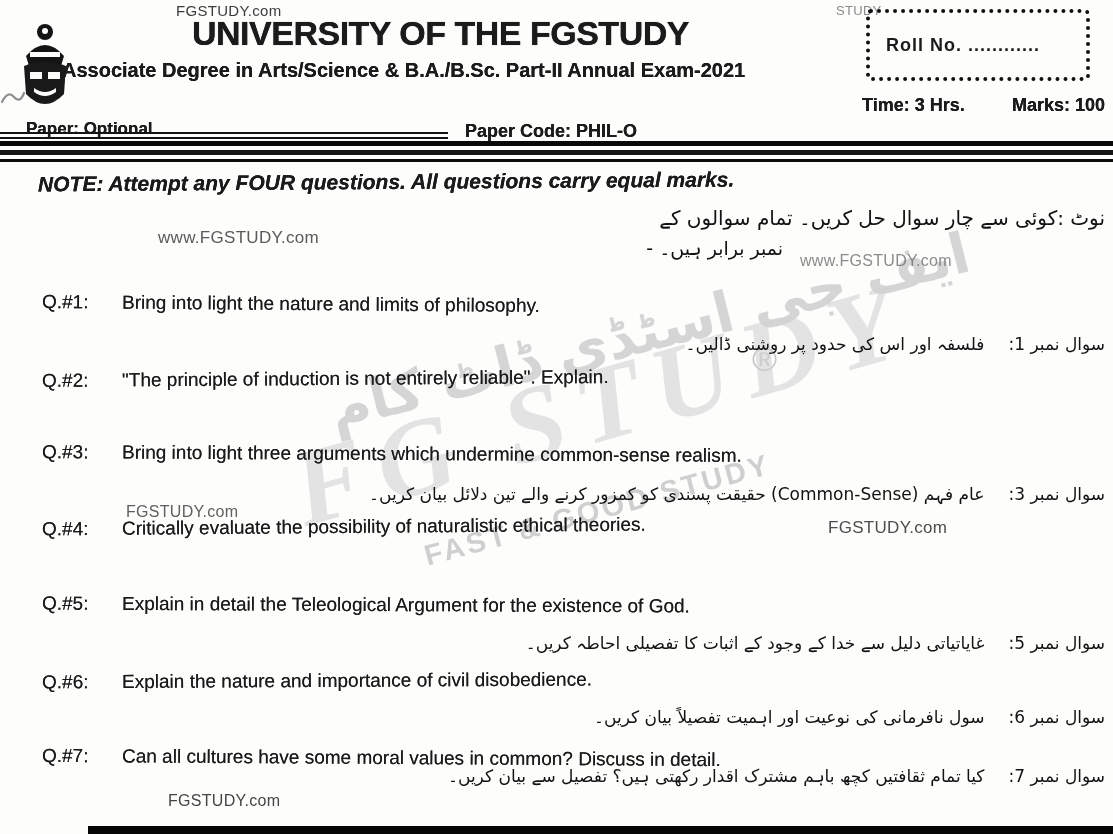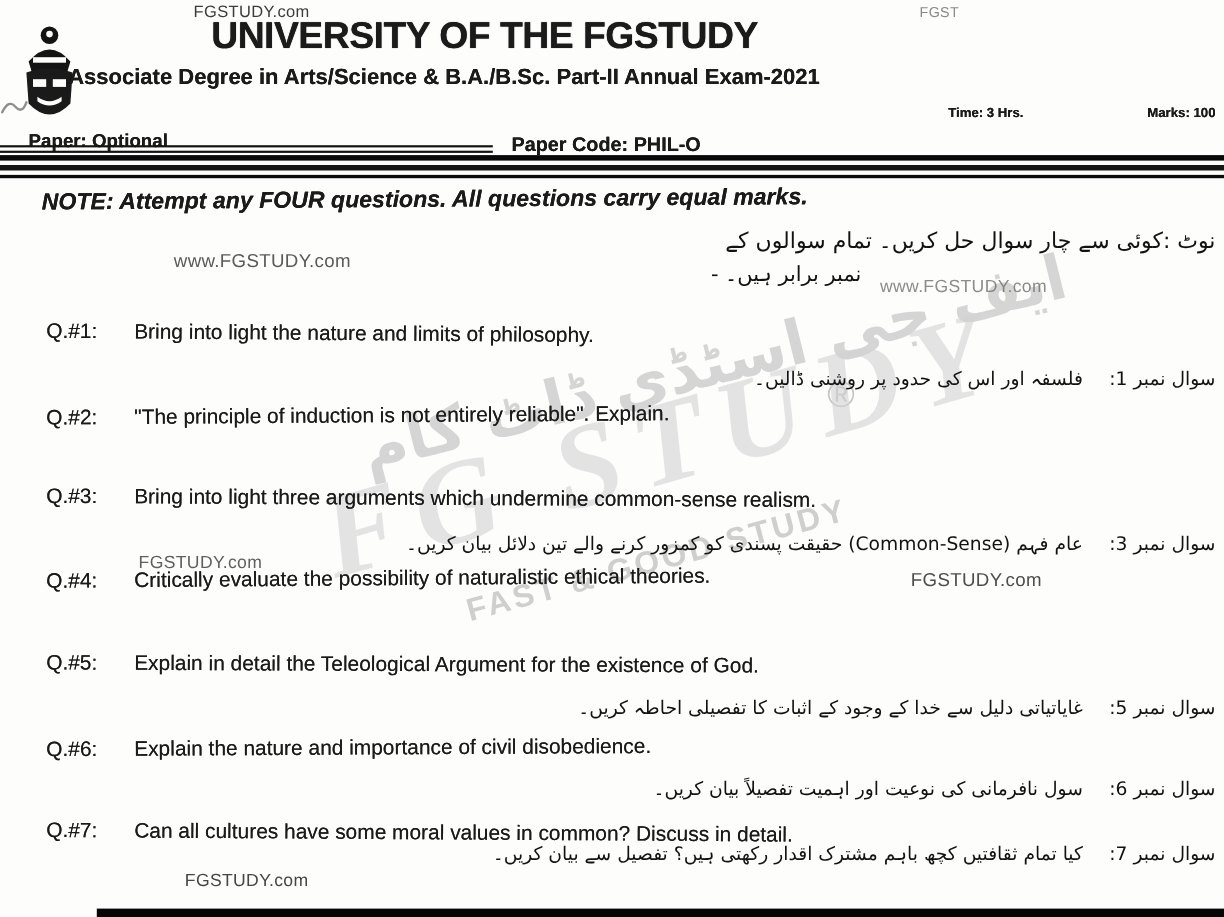--- a/index.html
+++ b/index.html
@@ -19,21 +19,21 @@
     white-space:nowrap;z-index:2;text-shadow:0 0 .6px #000;
   }
   .roll-box{
     position:absolute;left:866px;top:9px;width:224px;height:72px;
     border:4px dotted #111;border-radius:5px;z-index:2;
     display:flex;align-items:center;padding-left:16px;box-sizing:border-box;
   }
   .roll-box span{font-size:18px;font-weight:700;letter-spacing:1px;}
   .meta{position:absolute;font-size:17px;font-weight:700;white-space:nowrap;z-index:2;text-shadow:0 0 .5px #000;}
   .timemarks{position:absolute;left:862px;top:95px;width:243px;display:flex;justify-content:space-between;z-index:2;}
-  .timemarks span{font-size:12px;font-weight:700;text-shadow:0 0 .5px #000;}
+  .timemarks span{font-size:18px;font-weight:700;text-shadow:0 0 .5px #000;}
   .rule-thin{position:absolute;left:0;top:132px;width:448px;height:3px;border-top:2px solid #141414;border-bottom:2px solid #141414;z-index:2;}
   .band1{position:absolute;left:0;top:141px;width:1113px;height:5px;background:#090909;z-index:2;}
   .band2{position:absolute;left:0;top:150px;width:1113px;height:5px;background:#161616;z-index:2;}
   .band3{position:absolute;left:0;top:159px;width:1113px;height:3px;background:#0c0c0c;z-index:2;}
   
   .note-eng{
     position:absolute;left:38px;top:170px;font-size:21px;font-weight:700;font-style:italic;
     white-space:nowrap;transform:rotate(-.4deg);z-index:2;text-shadow:0 0 .6px #000;
   }
   .urdu{font-family:"DejaVu Sans",sans-serif;direction:rtl;unicode-bidi:embed;color:#121212;}
@@ -86,25 +86,28 @@
     <rect x="18" y="50" width="12" height="7" fill="#fdfdfc"></rect>
     <rect x="36" y="50" width="12" height="7" fill="#fdfdfc"></rect>
     <path d="M22 66 Q33 74 44 66 L44 70 Q33 78 22 70 Z" fill="#fdfdfc"></path>
   </svg>
 
   <svg class="pen-mark" width="26" height="22" viewBox="0 0 26 22">
     <path d="M2 16 Q8 4 14 11 T24 7" fill="none" stroke="#8f8f8f" stroke-width="2.2" stroke-linecap="round"></path>
   </svg>
 
   <div class="wm-small" style="left:176px;top:2px;color:#3c3c3c;">FGSTUDY.com</div>
-  <div class="wm-small wm-gray" style="left:836px;top:3px;font-size:13px;color:#8a8a8a;">FGST</div>
+  <div class="wm-small wm-gray" style="left:836px;top:3px;font-size:13px;color:#8a8a8a;">STUDY</div>
 
   <div class="title">UNIVERSITY OF THE FGSTUDY</div>
   <div class="subtitle">Associate Degree in Arts/Science &amp; B.A./B.Sc. Part-II Annual Exam-2021</div>
 
+  <div class="roll-box">
+    <span>Roll No. ............</span>
+  </div>
 
   <div class="timemarks">
     <span>Time: 3 Hrs.</span>
     <span>Marks: 100</span>
   </div>
   <div class="meta" style="left:26px;top:119px;">Paper: Optional</div>
   <div class="meta" style="left:465px;top:121px;font-size:18px;">Paper Code: PHIL-O</div>
 
   <div class="rule-thin"></div>
   <div class="band1"></div>

